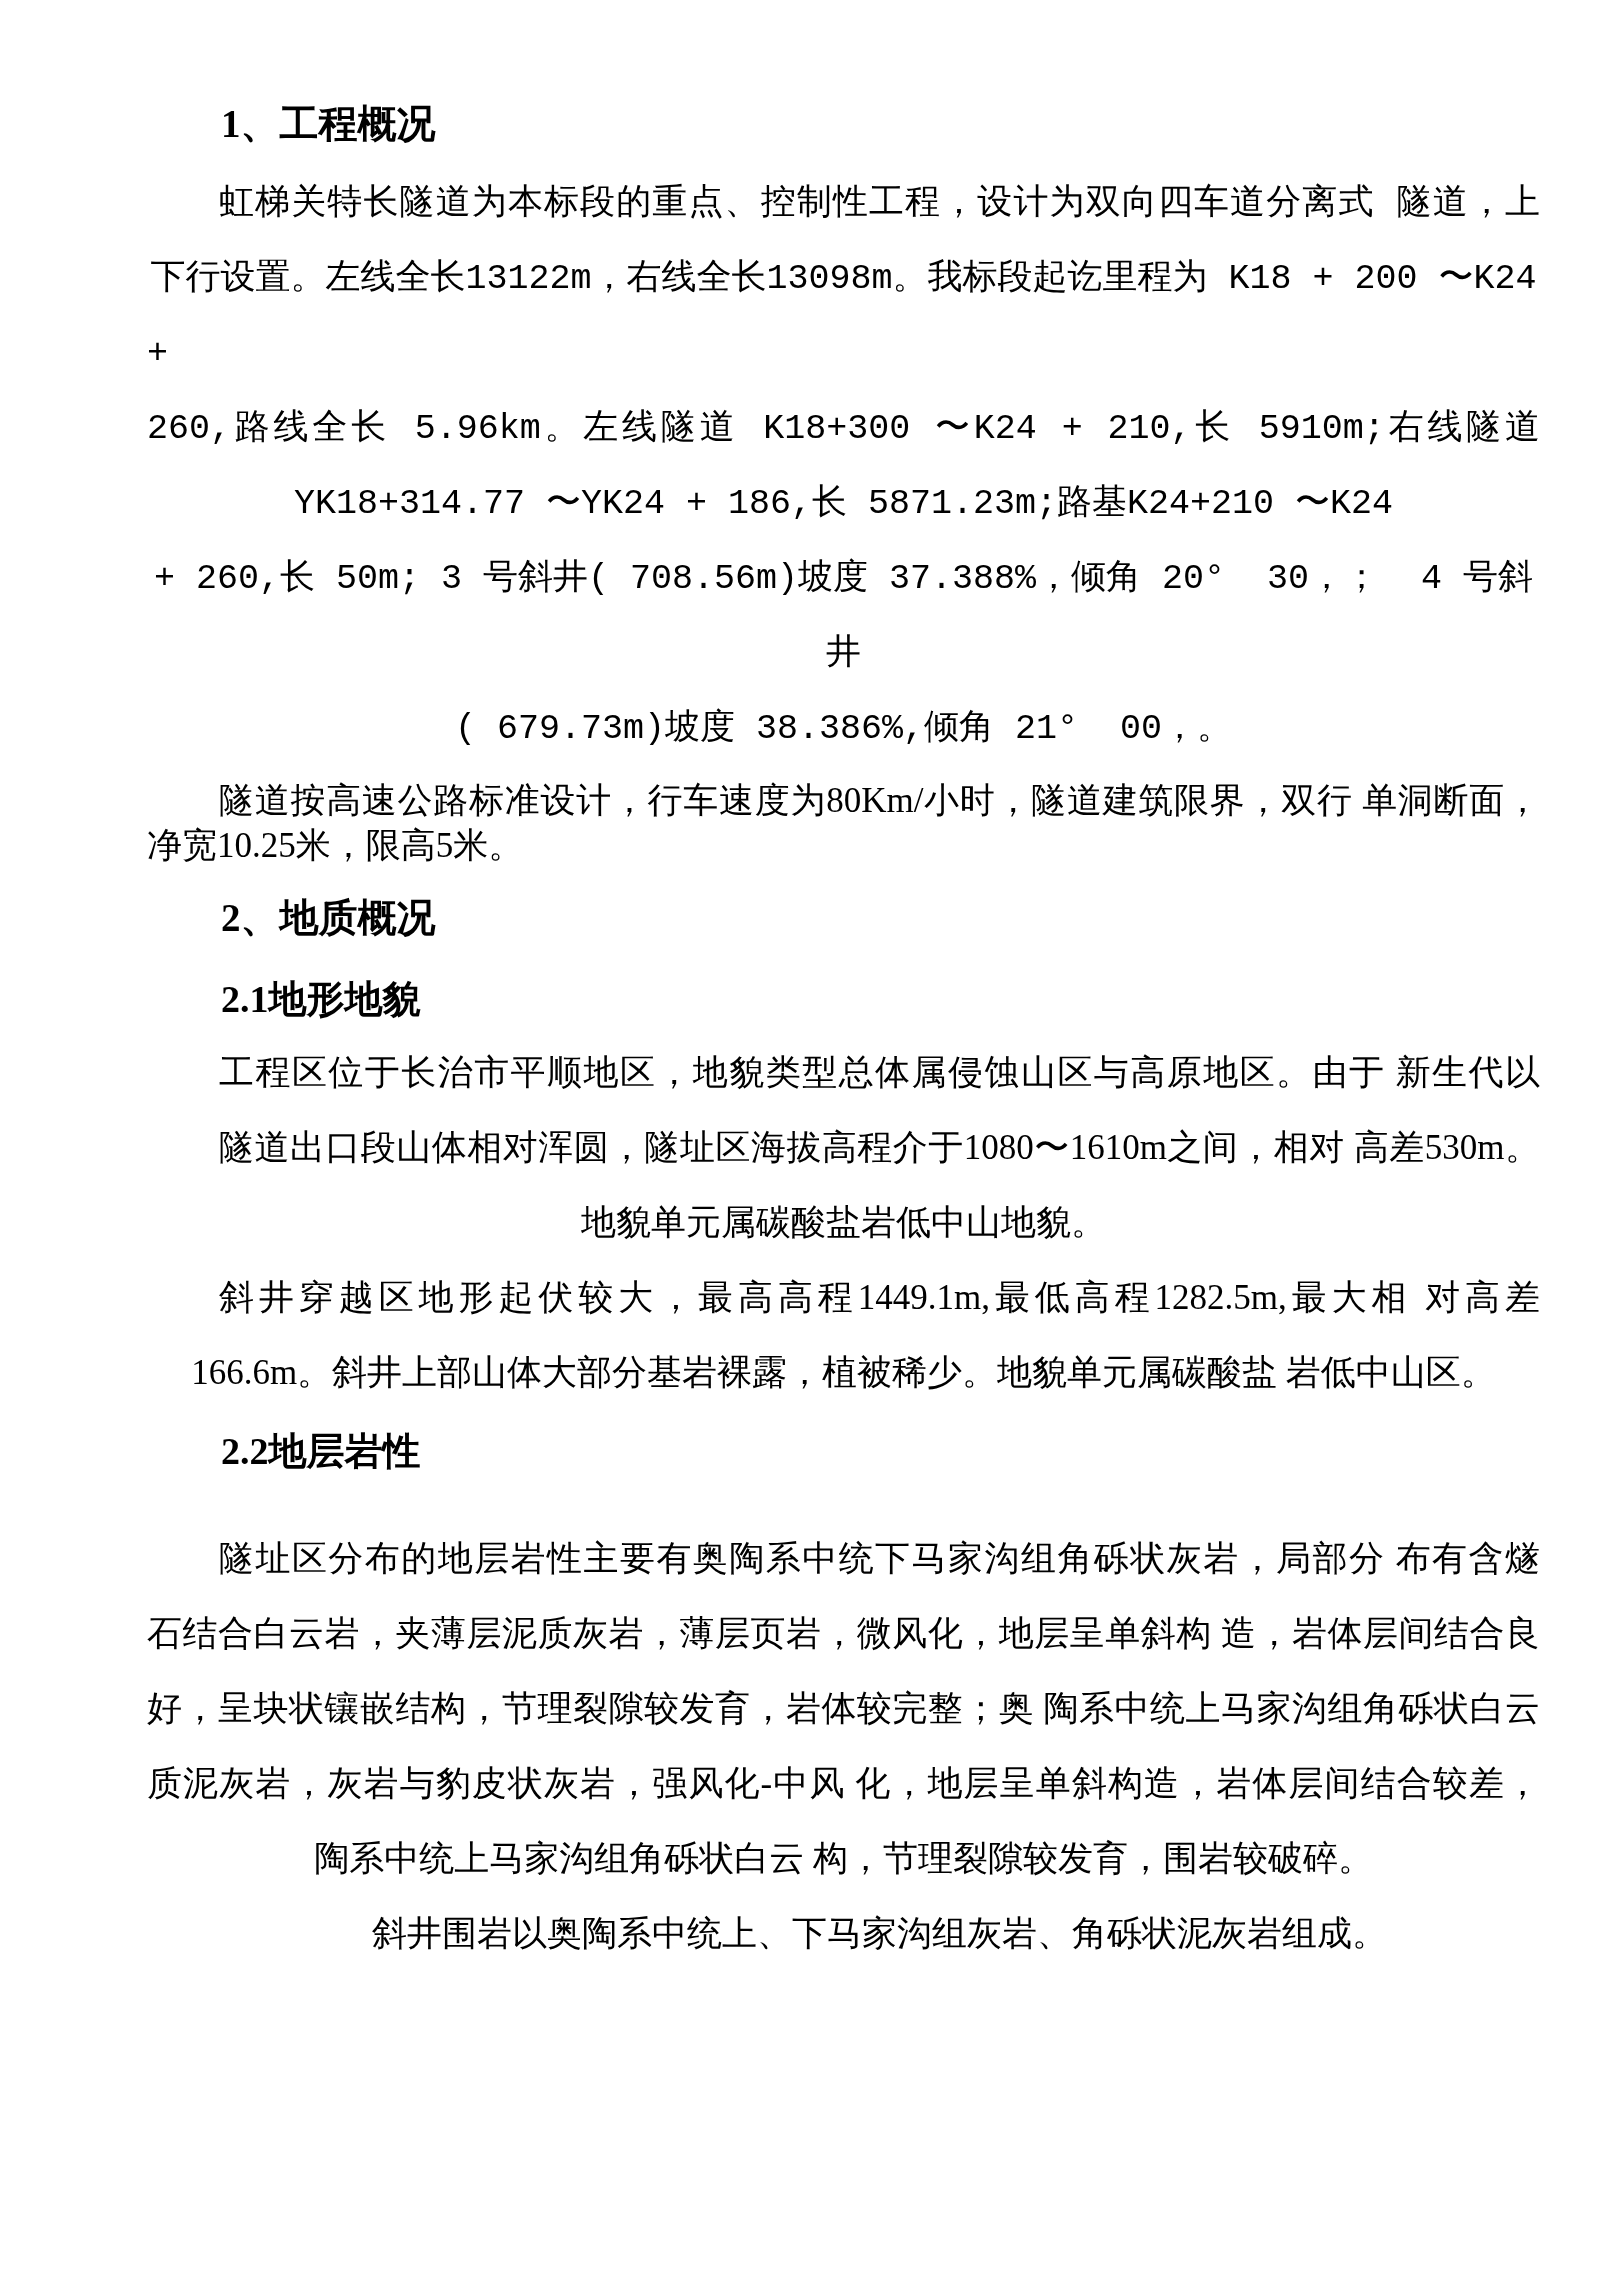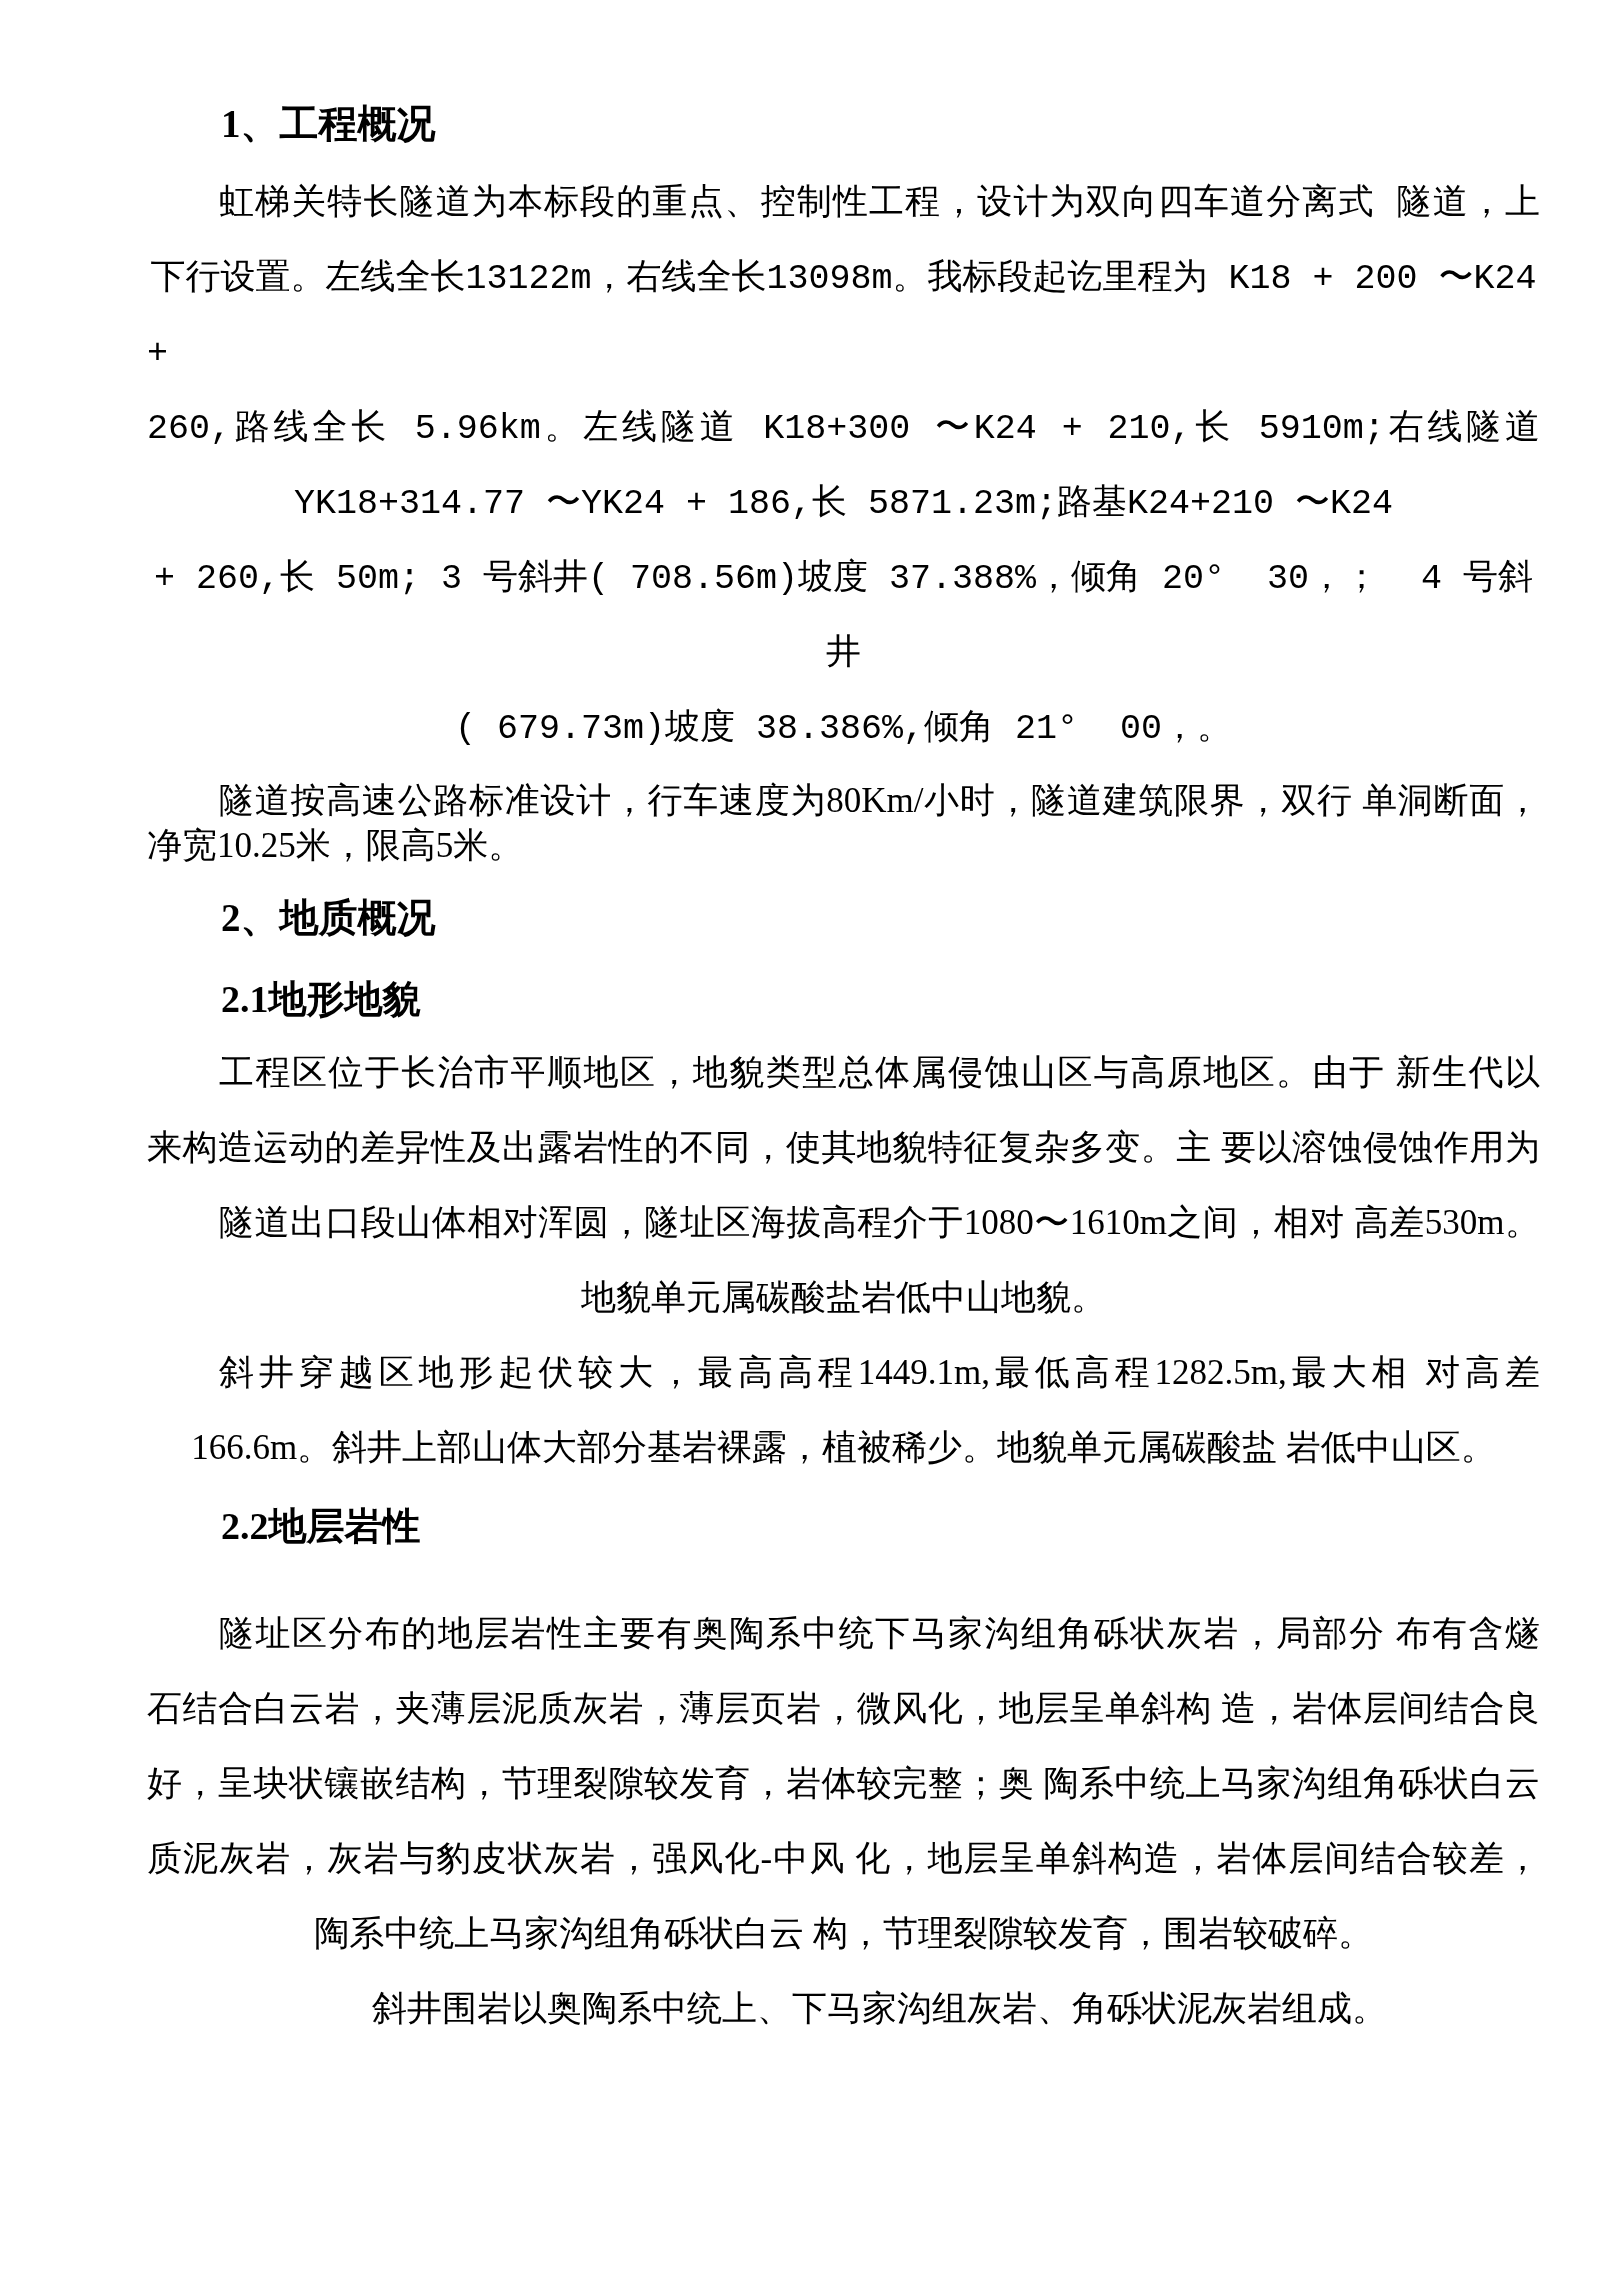--- a/index.html
+++ b/index.html
@@ -70,21 +70,20 @@
       <div class="line" data-name="text-line">( 679.73m)坡度 38.386%,倾角 21°  00，。</div>
     </div>
     <div class="para tight" data-name="para-overview-2">
       <div class="line j ind" data-name="text-line">隧道按高速公路标准设计，行车速度为80Km/小时，隧道建筑限界，双行 单洞断面，</div>
       <div class="line" data-name="text-line">净宽10.25米，限高5米。</div>
     </div>
     <div class="heading h1" data-name="heading-section-2">2、地质概况</div>
     <div class="heading h3" data-name="heading-section-2-1">2.1地形地貌</div>
     <div class="para wide" data-name="para-terrain-1">
       <div class="line j ind" data-name="text-line">工程区位于长治市平顺地区，地貌类型总体属侵蚀山区与高原地区。由于 新生代以</div>
-      <div class="line j" data-name="text-line">来构造运动的差异性及出露岩性的不同，使其地貌特征复杂多变。主 要以溶蚀侵蚀作用为</div>
     </div>
     <div class="para wide" data-name="para-terrain-2">
       <div class="line j ind" data-name="text-line">隧道出口段山体相对浑圆，隧址区海拔高程介于1080〜1610m之间，相对 高差530m。</div>
       <div class="line" data-name="text-line">地貌单元属碳酸盐岩低中山地貌。</div>
     </div>
     <div class="para wide" data-name="para-terrain-3">
       <div class="line j ind" data-name="text-line">斜井穿越区地形起伏较大，最高高程1449.1m,最低高程1282.5m,最大相 对高差</div>
       <div class="line" data-name="text-line">166.6m。斜井上部山体大部分基岩裸露，植被稀少。地貌单元属碳酸盐 岩低中山区。</div>
     </div>
     <div class="heading h3" data-name="heading-section-2-2">2.2地层岩性</div>

